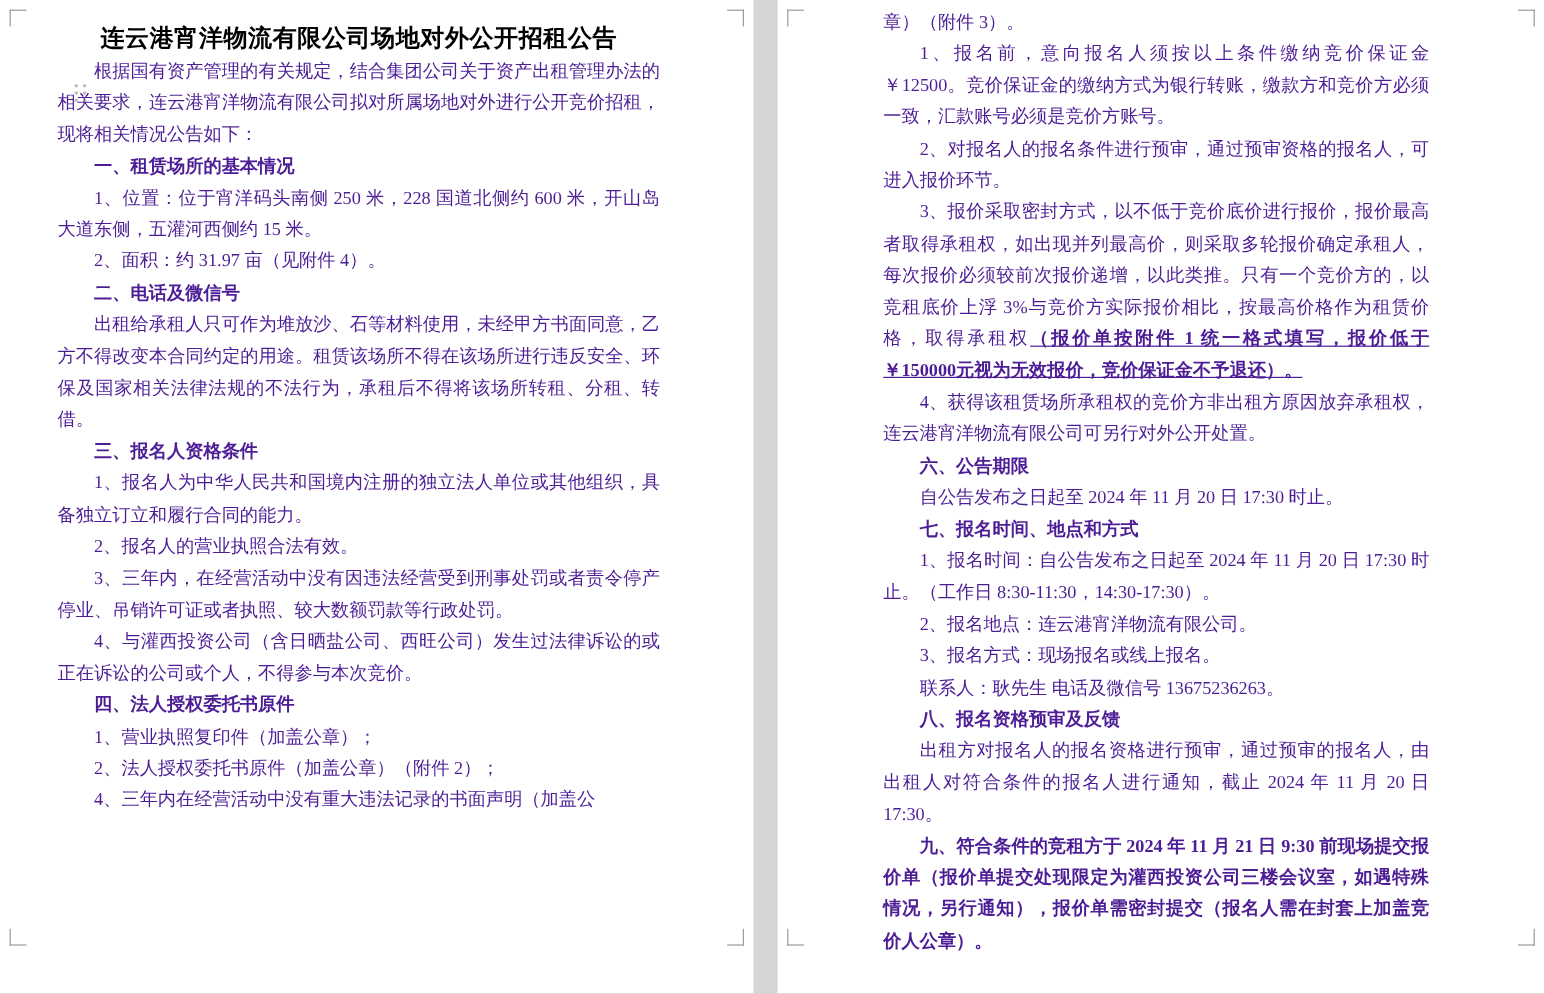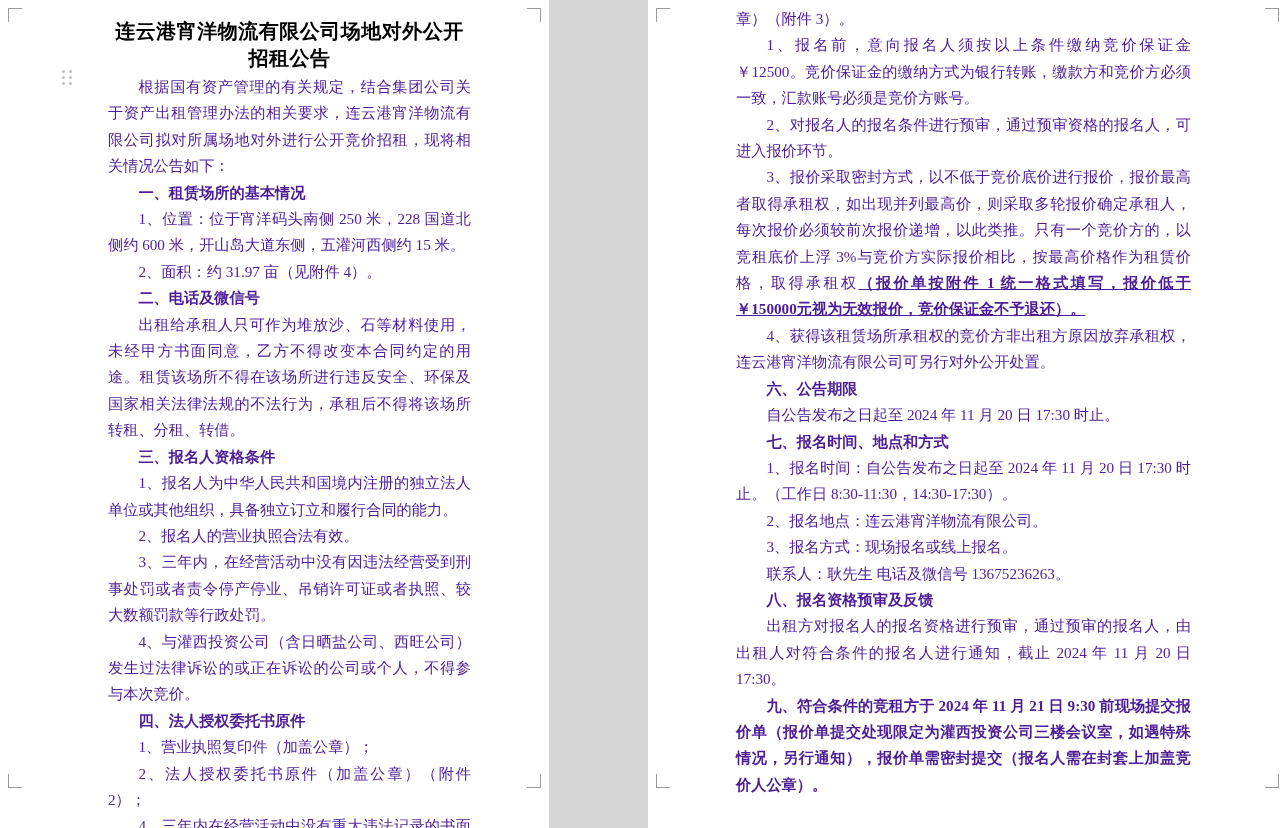--- a/index.html
+++ b/index.html
@@ -18,22 +18,22 @@
   .page {
     position: absolute;
     top: 0;
     background: #ffffff;
     height: 828px;
     box-sizing: border-box;
     overflow: hidden;
   }
   .page-left {
     left: 0;
-    width: 549px;
-    padding: 10px 78px 0 108px;
+    width: 628px;
+    padding: 10px 78px 0 48px;
   }
   .page-right {
     left: 648px;
     width: 639px;
     padding: 0 96px 0 88px;
   }
   
   .cmark {
     position: absolute;
     width: 13px;

